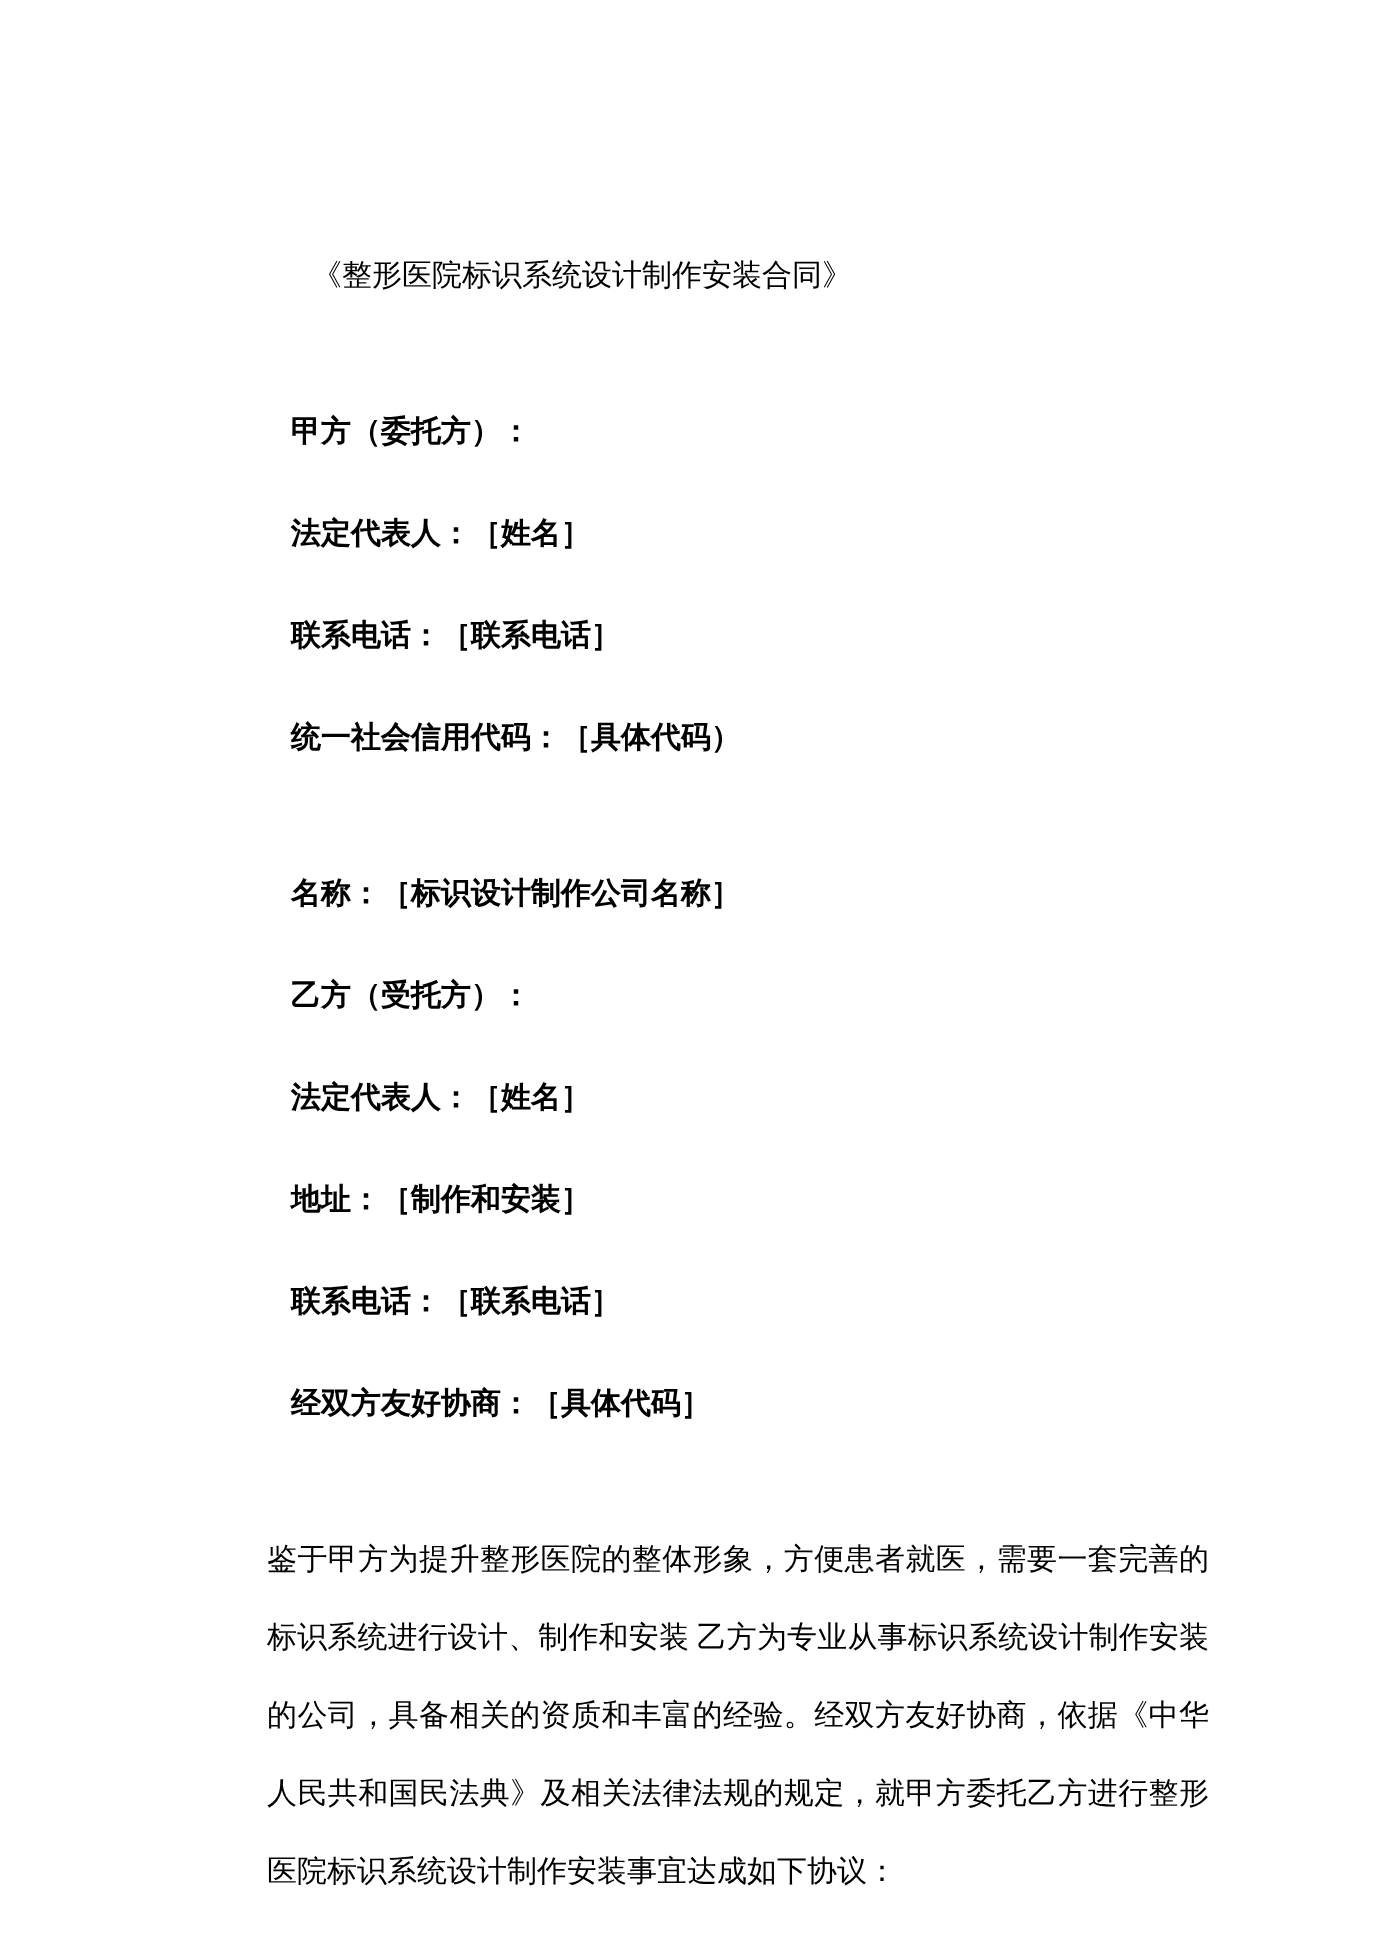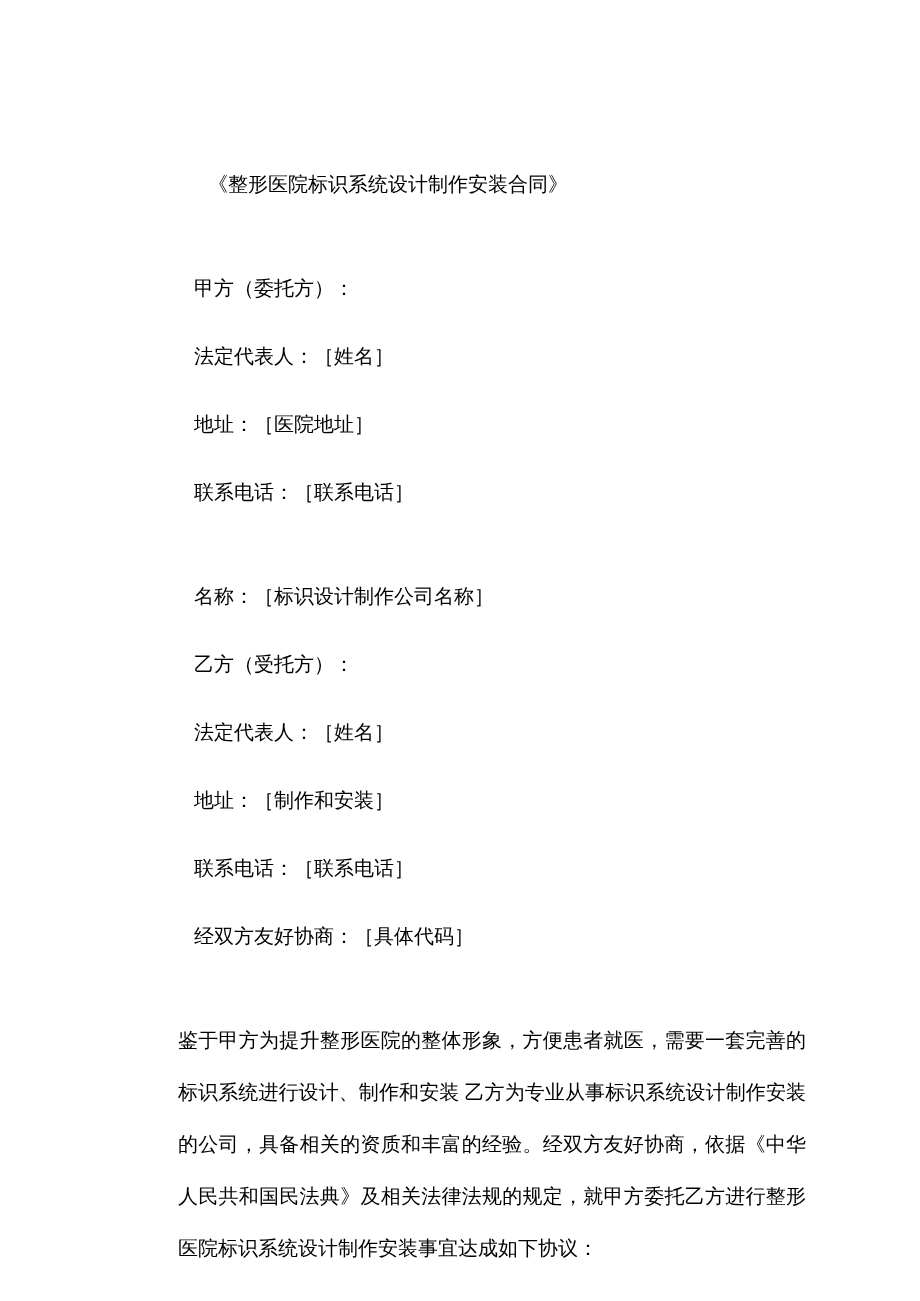--- a/index.html
+++ b/index.html
@@ -16,39 +16,40 @@
       color: #000000;
       font-size: 20px;
       line-height: 2.6;
     }
     .title {
       text-indent: 1.5em;
       margin-bottom: 52px;
     }
     .section {
       margin-bottom: 52px;
+      font-weight: bold;
     }
     .line {
       line-height: 2.6;
     }
     .paragraph {
       text-align: justify;
       line-height: 2.6;
     }
   </style>
 </head>
 <body>
 
 <div class="title">《整形医院标识系统设计制作安装合同》</div>
 
 <div class="section">
   <div class="line">甲方（委托方）：</div>
   <div class="line">法定代表人：［姓名］</div>
-  <div class="line">地址：［医院地址］</div>
   <div class="line">联系电话：［联系电话］</div>
+  <div class="line">统一社会信用代码：［具体代码）</div>
 </div>
 
 <div class="section">
   <div class="line">名称：［标识设计制作公司名称］</div>
   <div class="line">乙方（受托方）：</div>
   <div class="line">法定代表人：［姓名］</div>
   <div class="line">地址：［制作和安装］</div>
   <div class="line">联系电话：［联系电话］</div>
   <div class="line">经双方友好协商：［具体代码］</div>
 </div>

